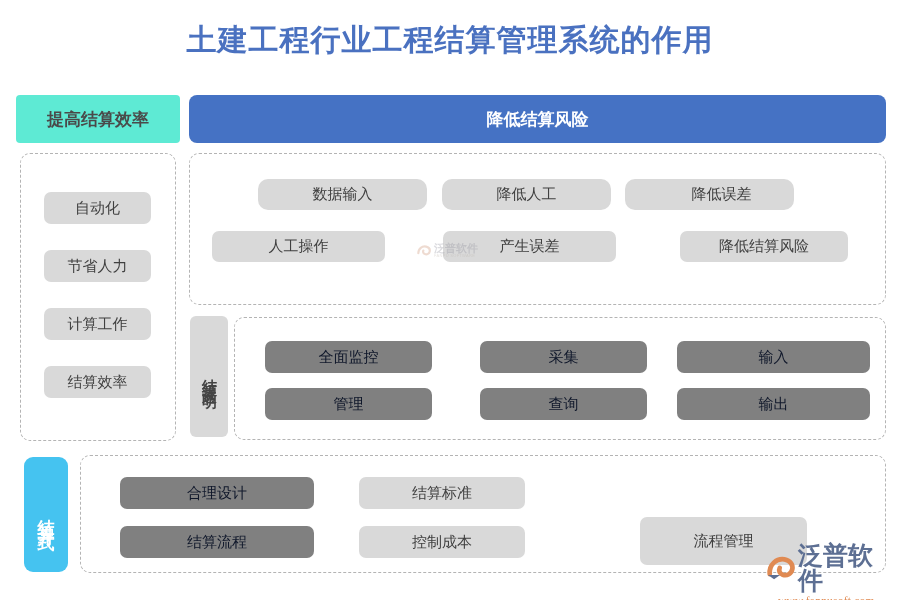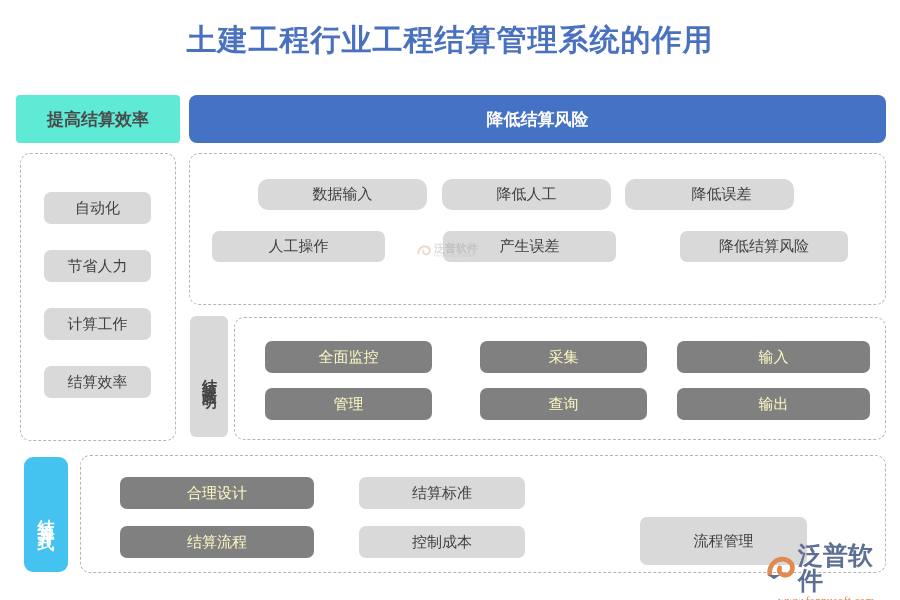--- a/index.html
+++ b/index.html
@@ -92,21 +92,21 @@
     font-size: 15px;
     box-sizing: border-box;
     white-space: nowrap;
   }
   .pill.light {
     background: #d9d9d9;
     color: #404040;
   }
   .pill.dark {
     background: #808080;
-    color: #fef9c3;
+    color: #0f172a;
   }
 
   
   .lp { left: 44px; width: 107px; height: 32px; }
   .lp1 { top: 192px; }
   .lp2 { top: 250px; }
   .lp3 { top: 308px; }
   .lp4 { top: 366px; }
 
   

